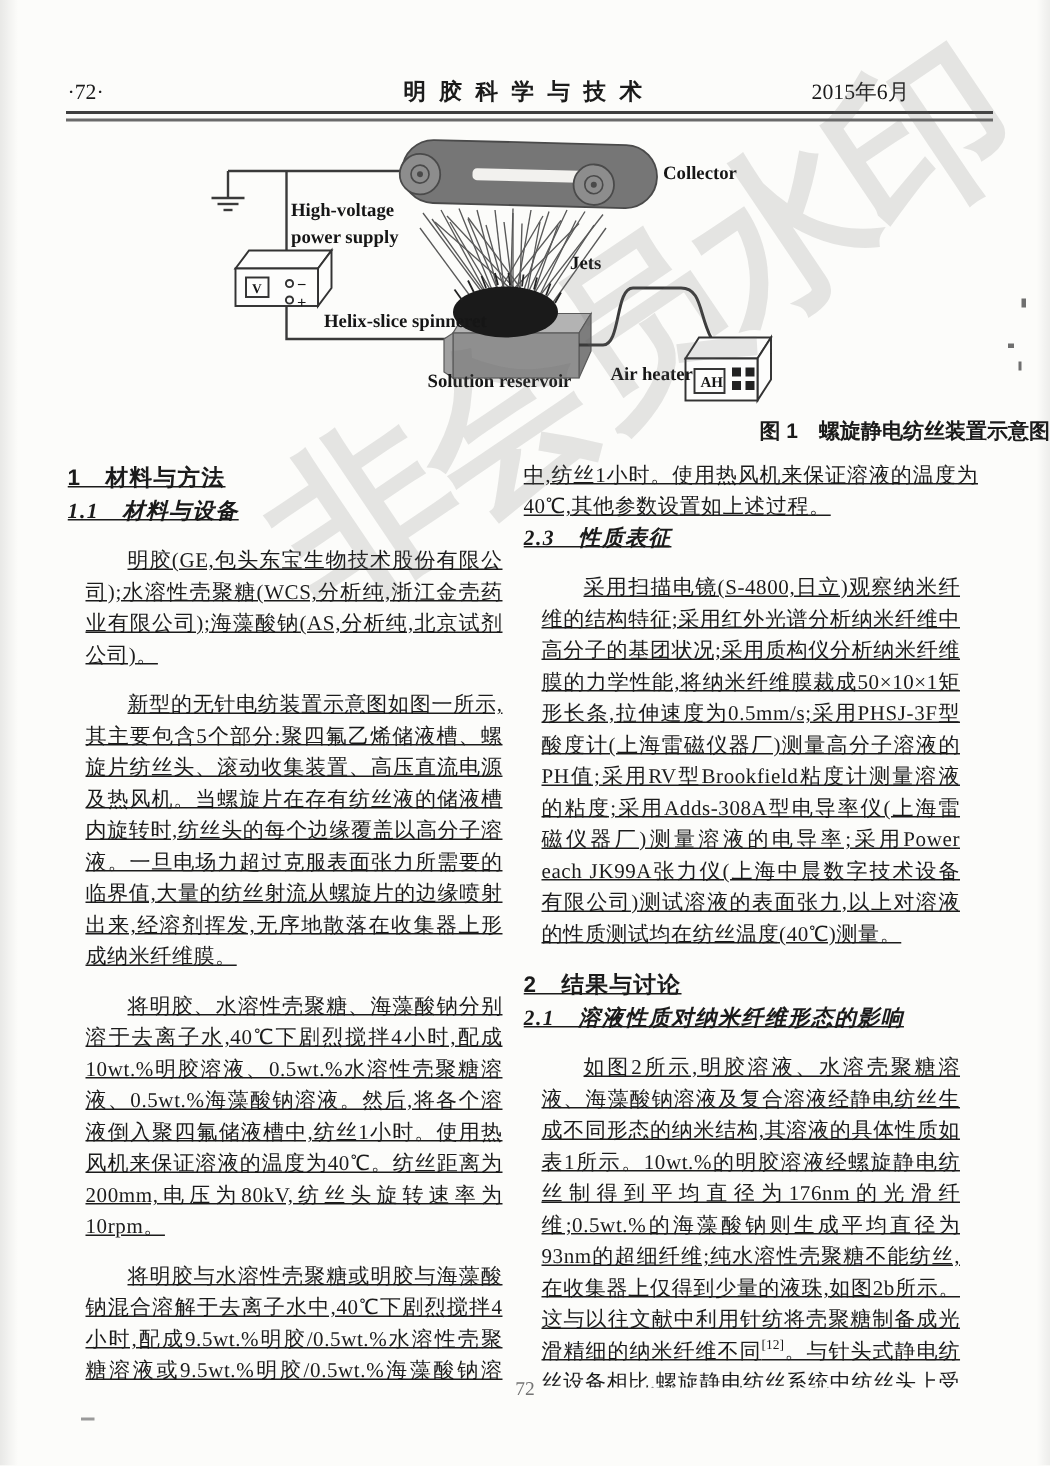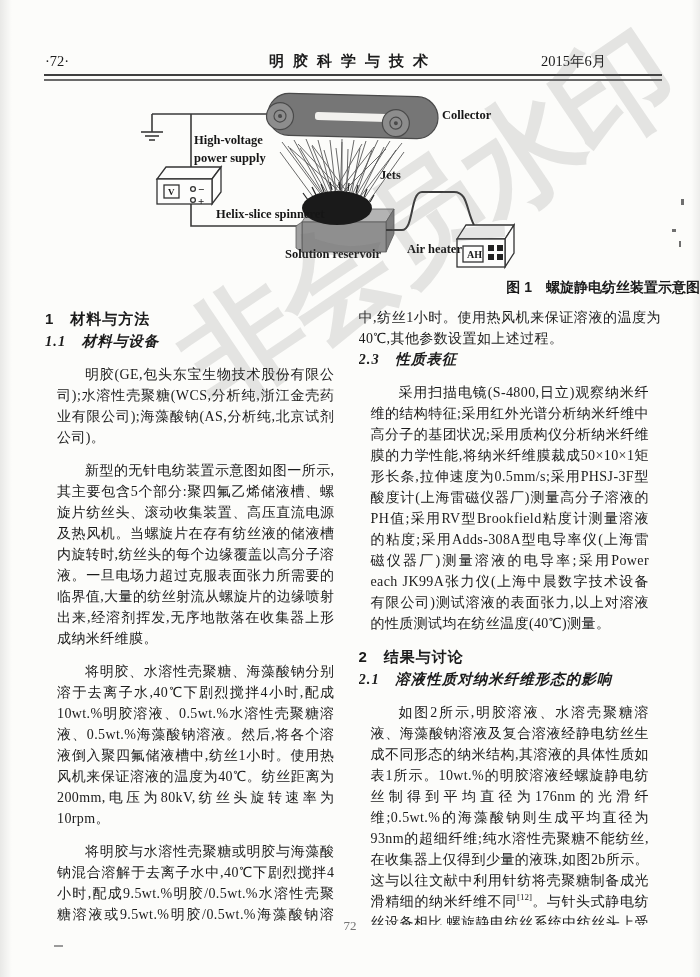--- a/index.html
+++ b/index.html
@@ -15,21 +15,21 @@
   .hdr .h-left{width:120px;}
   .hdr .h-center{flex:1;text-align:center;font-weight:bold;letter-spacing:9px;font-size:15px;}
   .hdr .h-right{width:120px;text-align:left;}
   .rule{position:absolute;left:44px;top:74px;width:618px;height:3px;
         border-top:2px solid #3f3f3f;border-bottom:2px solid #6a6a6a;}
 
   .figwrap{position:absolute;left:112px;top:82px;width:482px;height:196px;}
   .figcap{position:absolute;left:0;top:279px;width:700px;text-align:right;padding-left:55px;
           box-sizing:border-box;font-family:Liberation Sans, sans-serif;font-weight:bold;font-size:14px;}
 
-  .columns{position:absolute;left:45px;top:307px;width:616px;height:618px;display:flex;gap:12px;}
+  .columns{position:absolute;left:45px;top:307px;width:616px;height:618px;display:flex;gap:2px;text-decoration:underline;}
   .col{width:302px;overflow:hidden;font-size:14px;line-height:21px;text-align:justify;letter-spacing:0.4px;}
   .col:last-child{width:303px;}
   .p{text-indent:2em;margin:12px;}
   .p-cont{text-indent:0;margin:0;}
   .h1{font-family:"Liberation Sans",sans-serif;font-weight:bold;font-size:15px;line-height:22px;
       margin:1px 0;letter-spacing:1px;text-indent:0;}
   .h2{font-weight:bold;font-style:italic;font-size:14.5px;line-height:21px;margin:0;letter-spacing:1px;text-indent:0;}
   .ref-sup{font-size:9px;vertical-align:super;letter-spacing:0;line-height:0;}
 
   .watermark{position:absolute;left:150px;top:310px;transform:rotate(-34deg);transform-origin:0 0;

